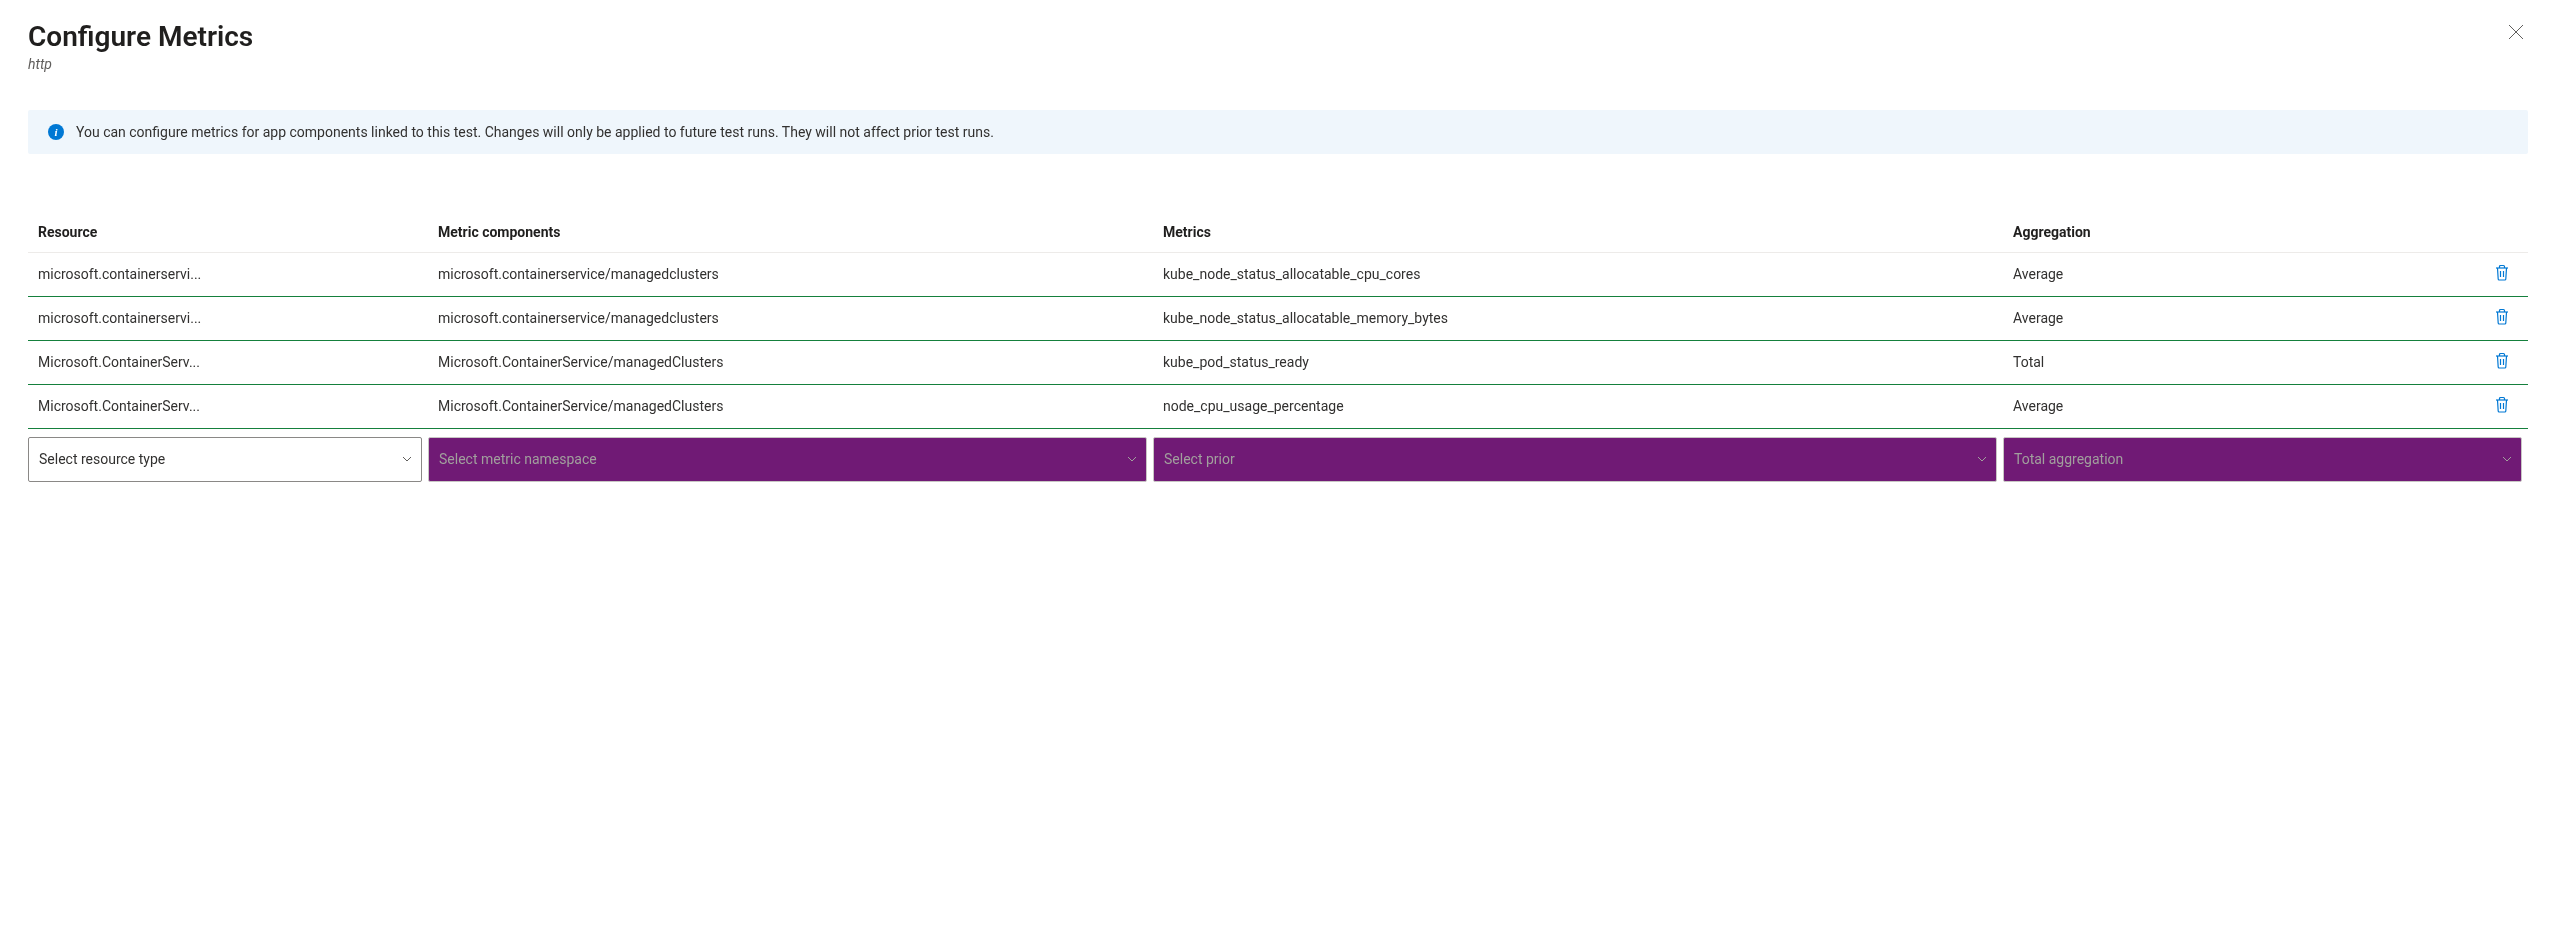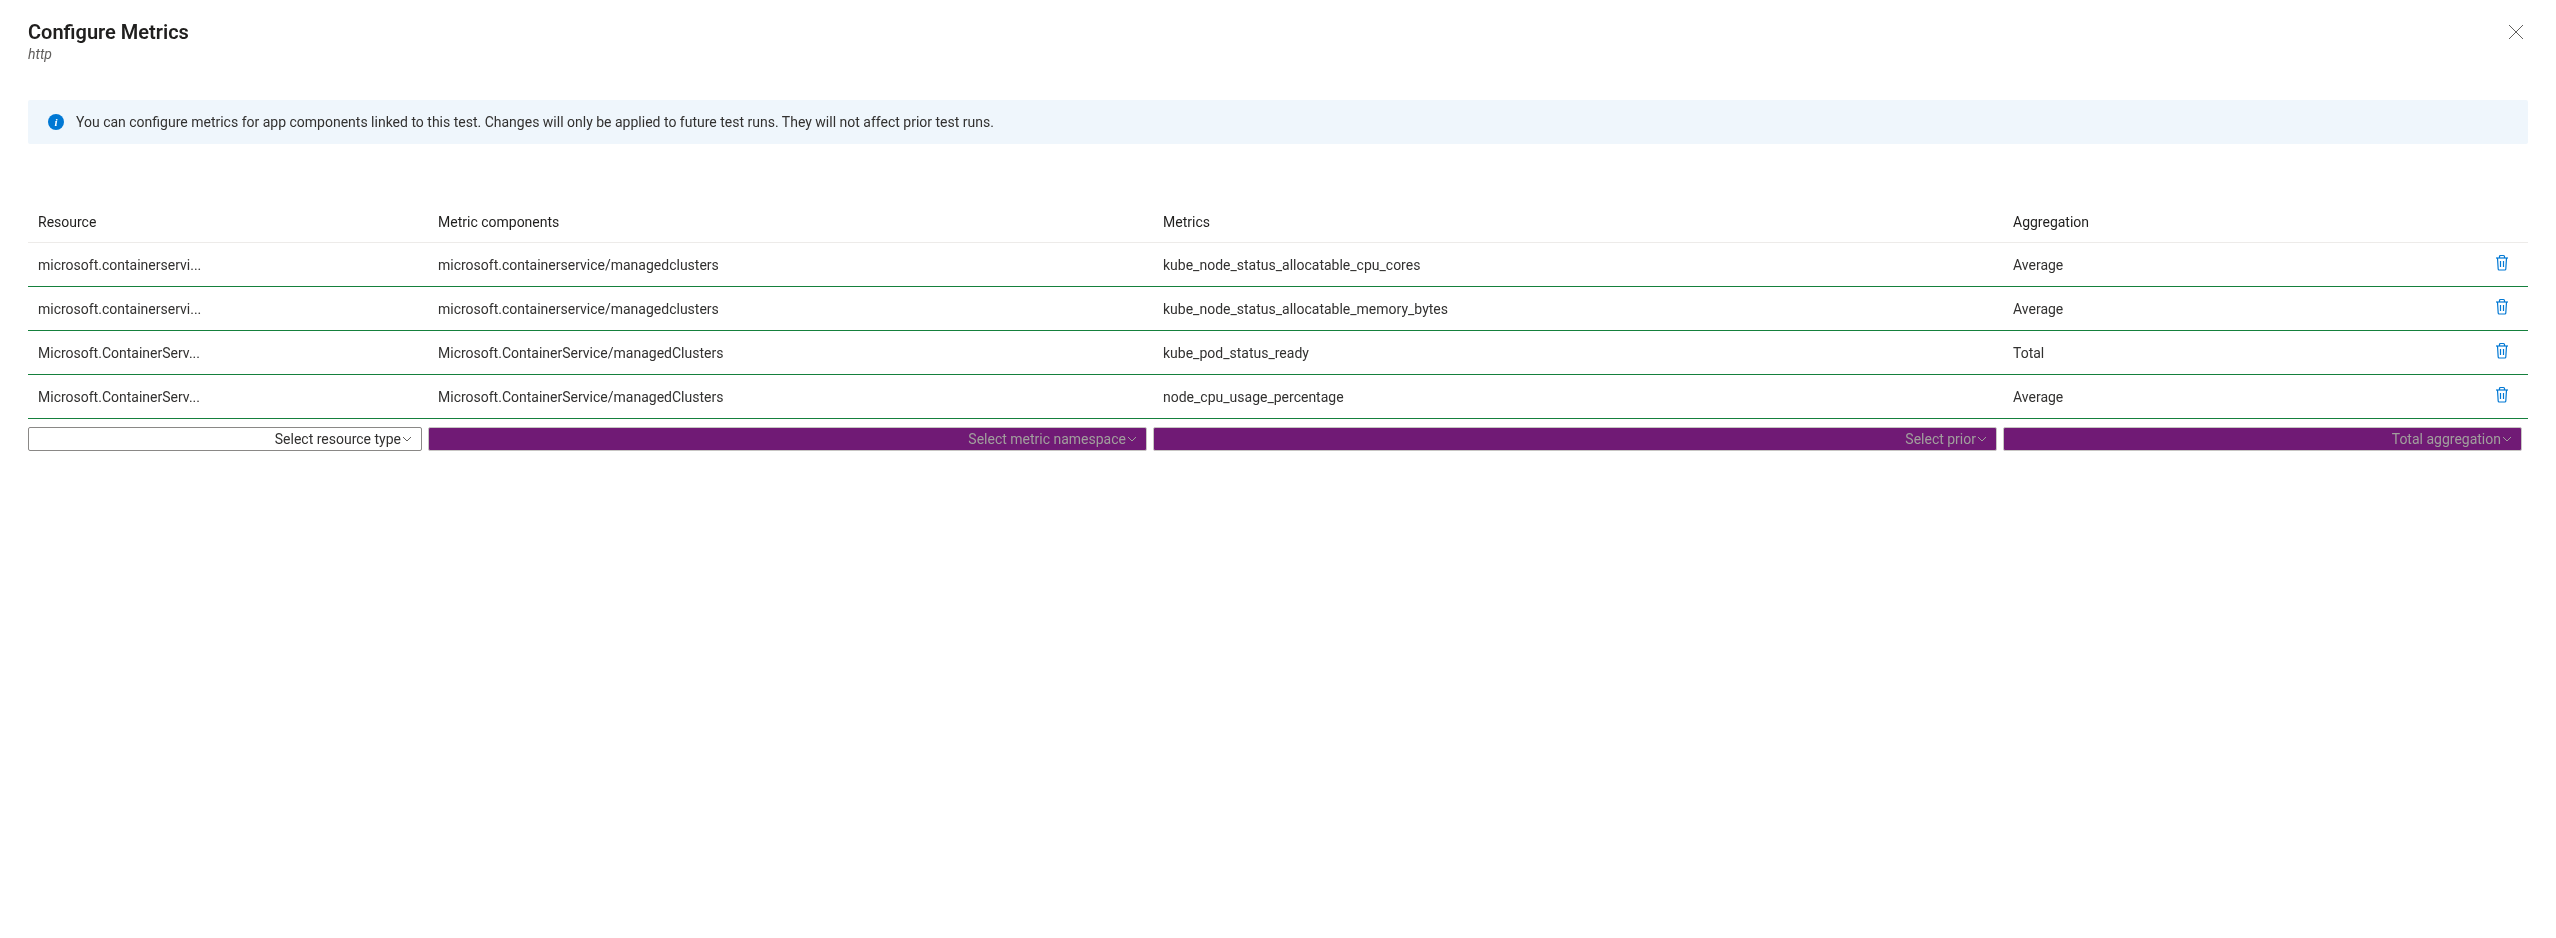--- a/index.html
+++ b/index.html
@@ -13,21 +13,21 @@
       color: #323130;
       padding: 20px 28px;
       font-size: 14px;
     }
     .header-row {
       display: flex;
       justify-content: space-between;
       align-items: flex-start;
     }
     .title {
-      font-size: 20px;
+      font-size: 28px;
       font-weight: 600;
       color: #201f1e;
       line-height: 1.2;
     }
     .subtitle {
       font-size: 14px;
       color: #605e5c;
       margin-top: 2px;
       font-style: italic;
     }
@@ -72,21 +72,21 @@
     .table-wrap {
       margin-top: 58px;
     }
     table {
       width: 100%;
       border-collapse: collapse;
       table-layout: fixed;
     }
     th {
       text-align: left;
-      font-weight: 400;
+      font-weight: 700;
       font-size: 14px;
       color: #201f1e;
       padding: 12px 10px 12px 10px;
       border-bottom: 1px solid #edebe9;
     }
     td {
       font-size: 14px;
       color: #323130;
       padding: 11px 10px;
       border-bottom: 1px solid #15803d;
@@ -111,24 +111,24 @@
       width: 16px;
       height: 18px;
     }
     .dropdown-row td {
       padding: 8px 6px 8px 0;
       border-bottom: none;
     }
     .dropdown {
       display: flex;
       align-items: center;
-      justify-content: flex-end;
+      justify-content: space-between;
       border: 1px solid #8a8886;
       border-radius: 2px;
-      height: 24px;
+      height: 45px;
       padding: 0 8px 0 10px;
       font-size: 14px;
       cursor: pointer;
       background: #ffffff;
       color: #323130;
     }
     .dropdown.disabled {
       background: #701a75;
       color: #a19f9d;
       border-color: #c8c6c4;

